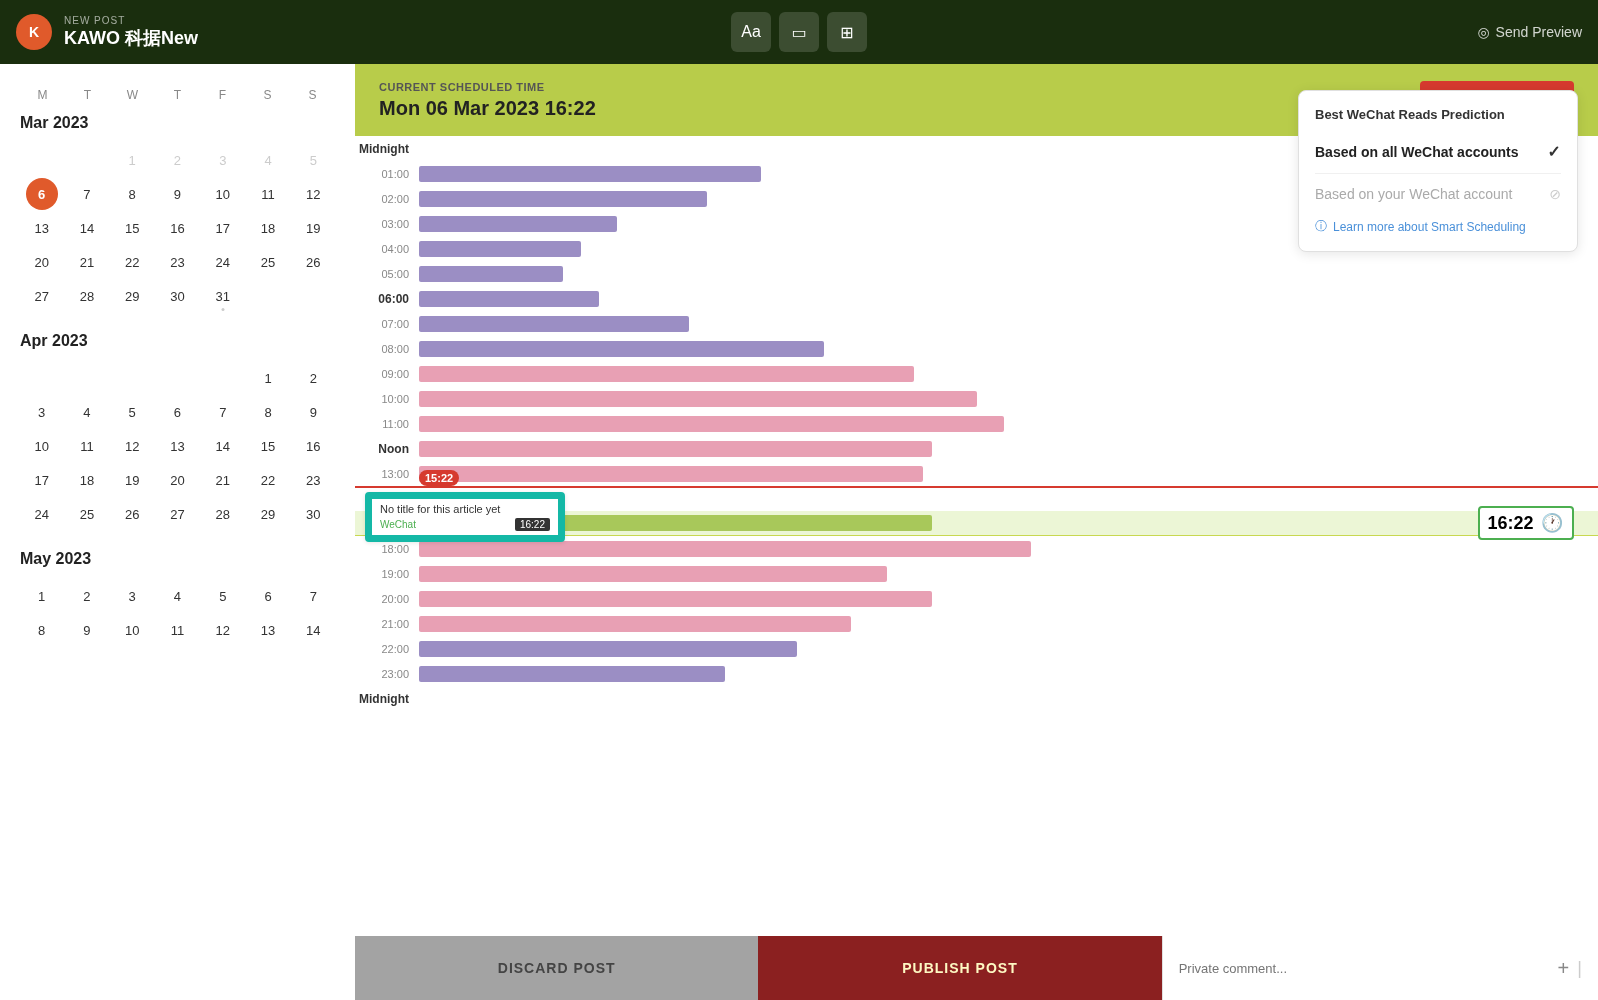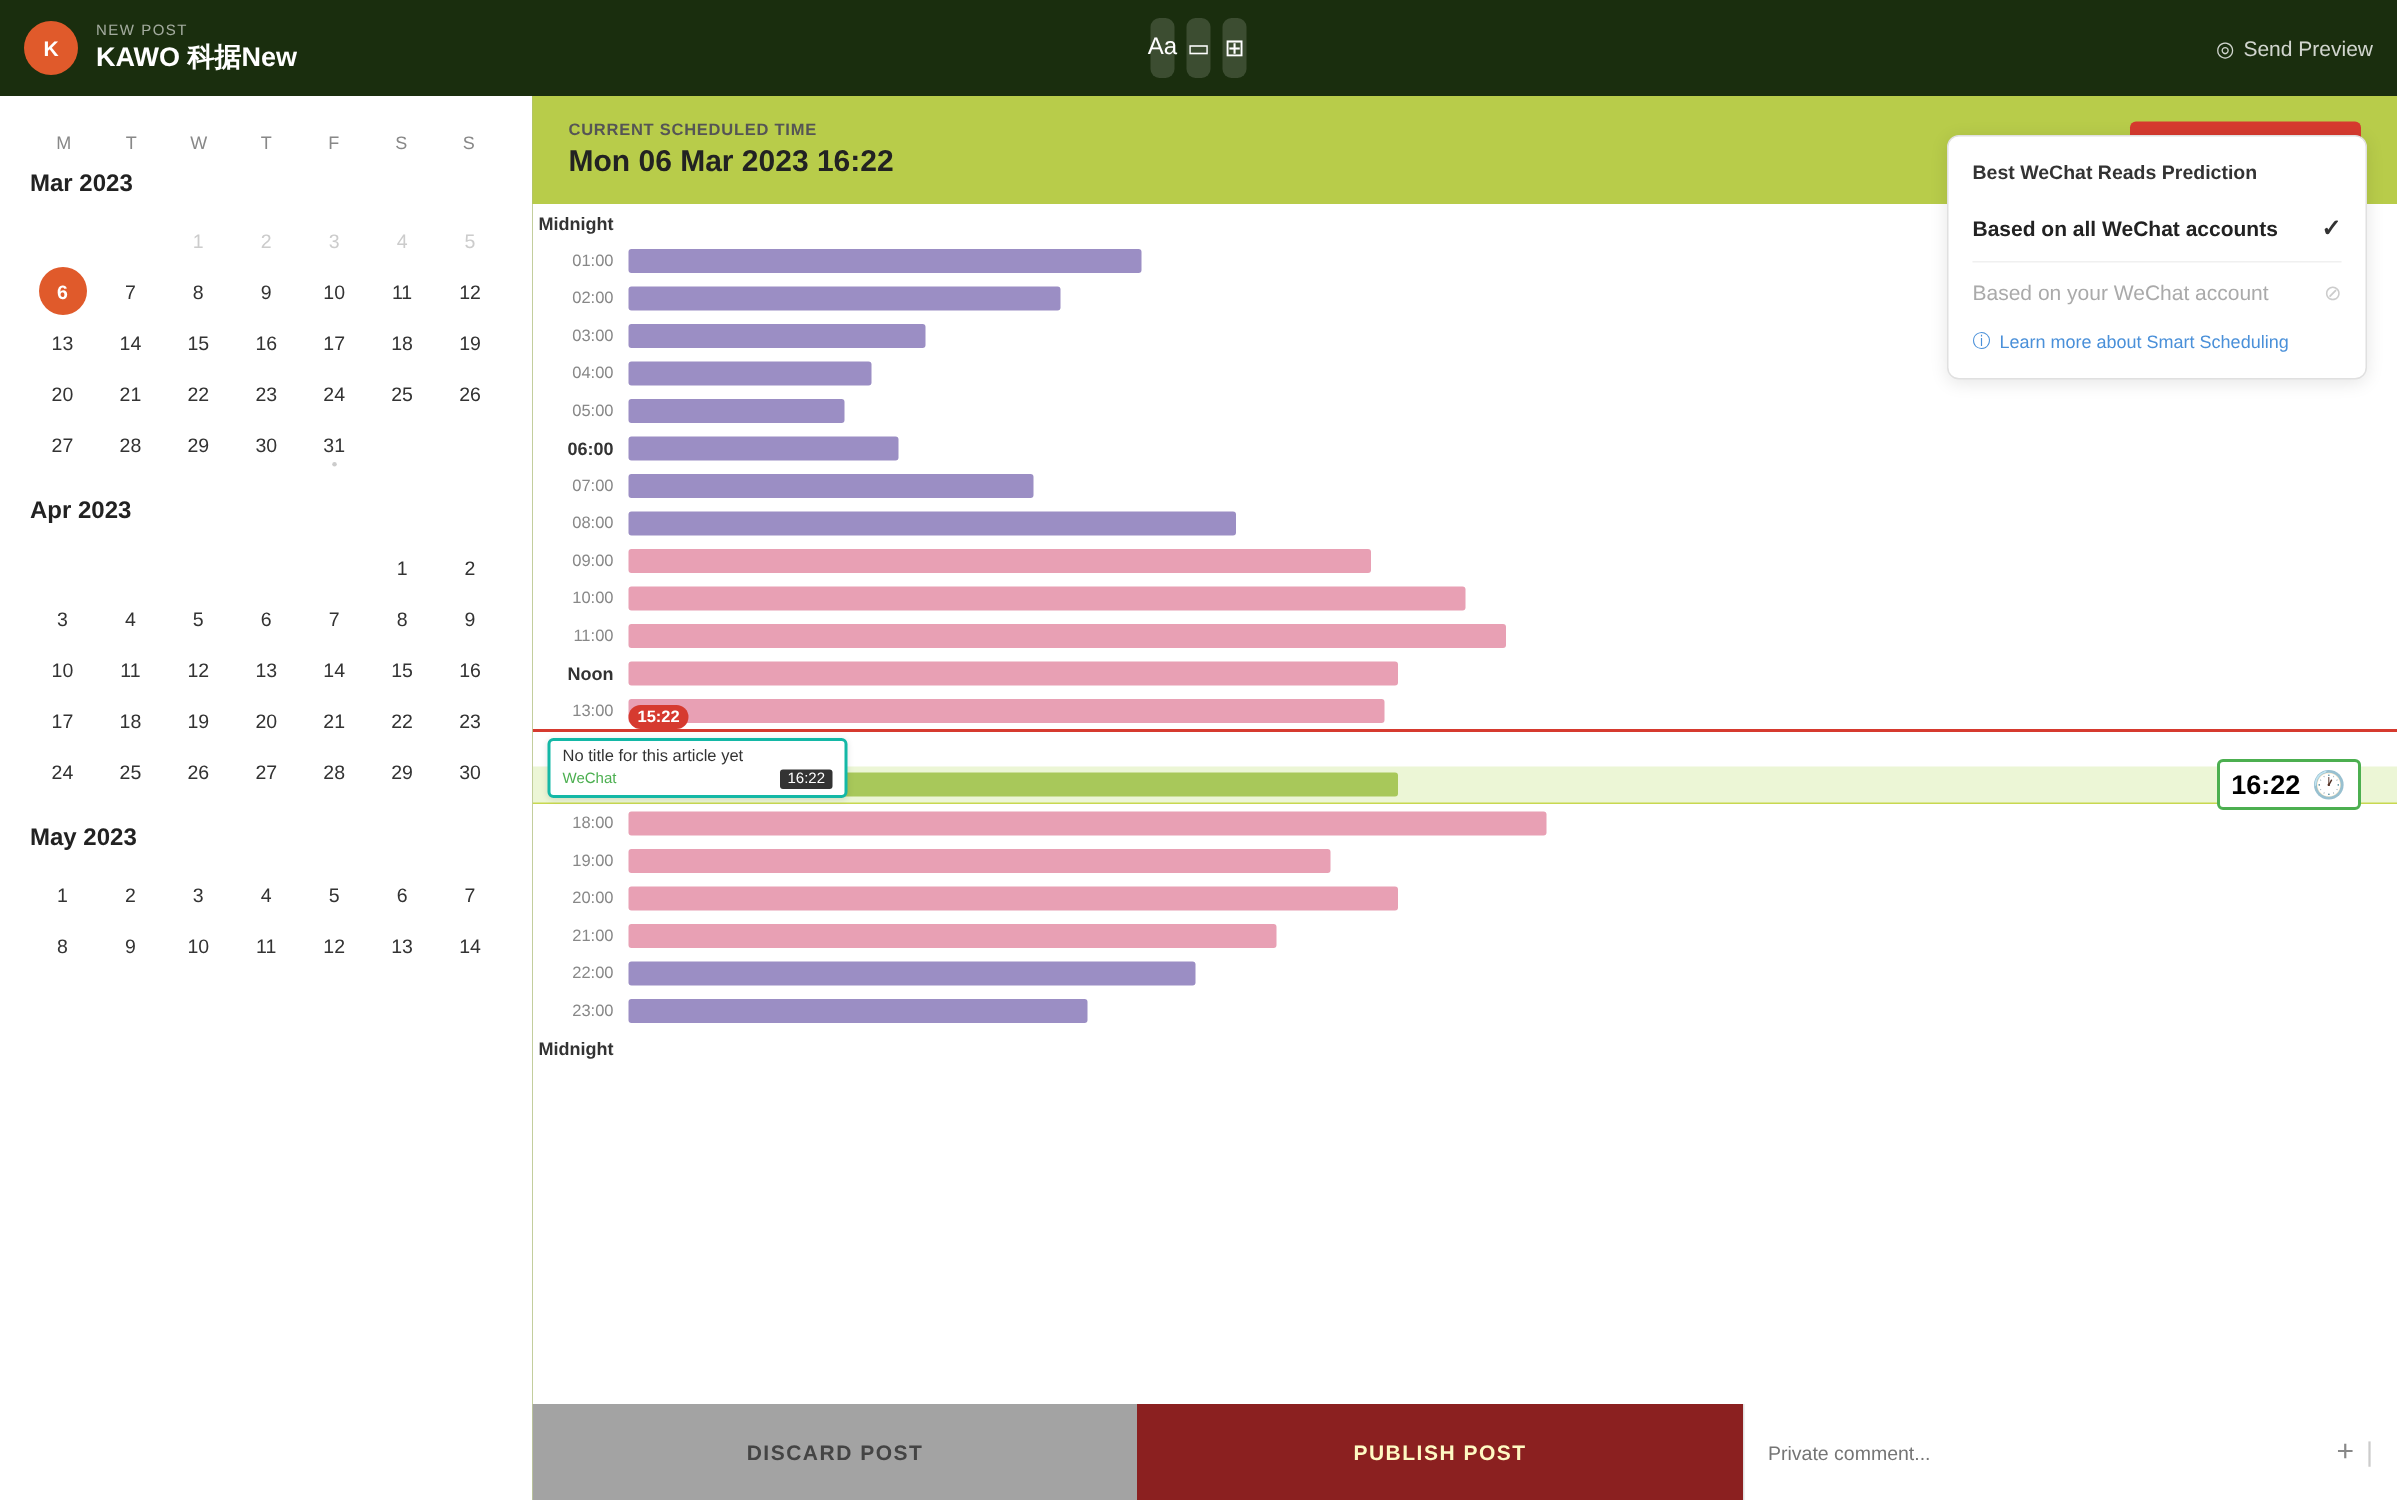--- a/index.html
+++ b/index.html
@@ -24,21 +24,21 @@
     .top-bar-icons {
       display: flex;
       gap: 8px;
       margin-left: auto;
       margin-right: auto;
       position: absolute;
       left: 50%;
       transform: translateX(-50%);
     }
     .top-icon-btn {
-      width: 16px;
+      width: 40px;
       height: 40px;
       border-radius: 6px;
       background: rgba(255,255,255,0.15);
       border: none;
       display: flex;
       align-items: center;
       justify-content: center;
       cursor: pointer;
       color: white;
       font-size: 16px;
@@ -270,21 +270,21 @@
       z-index: 10;
       left: 64px;
       transform: translateY(-50%);
     }
 
     
     .post-item {
       position: absolute;
       left: 10px;
       background: white;
-      border: 2px solid #14b8a6;
+      border: 7px solid #14b8a6;
       border-radius: 4px;
       padding: 4px 8px;
       font-size: 11px;
       width: 200px;
       box-shadow: 0 1px 4px rgba(0,0,0,0.1);
       z-index: 5;
     }
     .post-item .post-title {
       color: #333;
       font-weight: 500;

